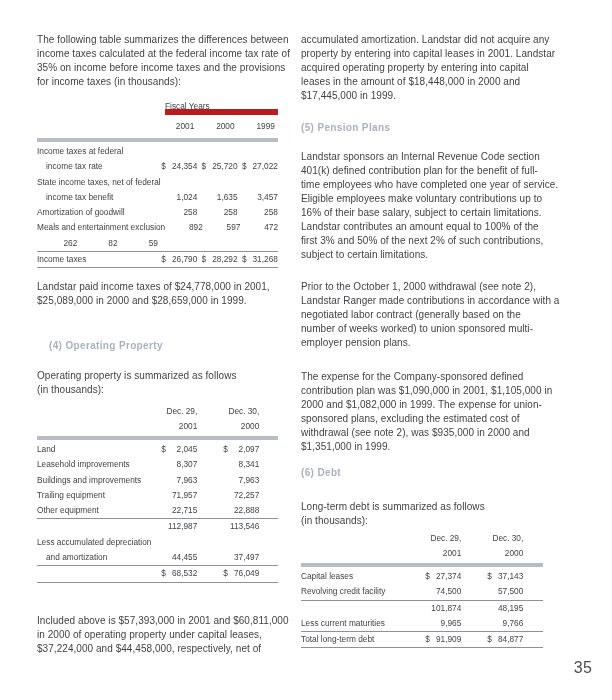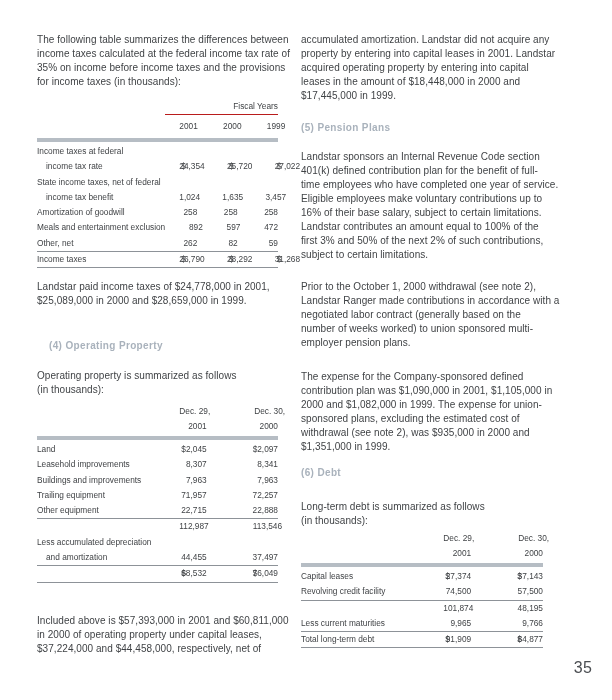--- a/index.html
+++ b/index.html
@@ -21,34 +21,34 @@
   }
   .heading{
     font-size:10px;
     font-weight:bold;
     letter-spacing:0.35px;
     color:#a9b2bc;
     line-height:13px;
   }
   
   .fin-table{font-size:8.3px;color:#404346;}
-  .trow{display:flex;align-items:baseline;height:15.3px;line-height:15.3px;gap:20px;}
+  .trow{display:flex;align-items:baseline;height:15.3px;line-height:15.3px;}
   .trow.rule{border-bottom:1px solid #8d9298;}
   .tlabel{flex:0 0 120px;white-space:nowrap;overflow:visible;}
   .tlabel.indent{padding-left:9px;box-sizing:border-box;}
   .tcol{
     position:relative;display:inline-block;box-sizing:border-box;
     width:38px;margin-left:2.3px;text-align:right;white-space:nowrap;
   }
   .cols2 .tcol + .tcol{margin-left:24px;}
   .dollar{position:absolute;left:2px;}
   .tgroup{
-    margin-left:128px;width:113px;text-align:right;
+    margin-left:128px;width:113px;text-align:left;
     height:15px;line-height:13px;
-    border-bottom:1px solid #b91c1c;box-sizing:border-box;
+    border-bottom:6px solid #b91c1c;box-sizing:border-box;
   }
   .yearrow{height:20px;align-items:flex-end;line-height:18px;}
   .yearrow .tcol{padding-right:3px;}
   .hrow{height:14.5px;line-height:14.5px;}
   .thickbar{height:4px;background:#b6bdc4;margin-top:3px;margin-bottom:2px;}
   .page-number{font-size:16px;color:#4b4e52;letter-spacing:0.2px;}
 </style>
 </head>
 <body>
 
@@ -98,21 +98,20 @@
         <span class="tcol">258</span>
         <span class="tcol">258</span>
       </div>
       <div class="trow">
         <span class="tlabel">Meals and entertainment exclusion</span>
         <span class="tcol">892</span>
         <span class="tcol">597</span>
         <span class="tcol">472</span>
       </div>
       <div class="trow rule">
-        <span class="tlabel">Other, net</span>
         <span class="tcol">262</span>
         <span class="tcol">82</span>
         <span class="tcol">59</span>
       </div>
       <div class="trow rule">
         <span class="tlabel">Income taxes</span>
         <span class="tcol"><span class="dollar">$</span>26,790</span>
         <span class="tcol"><span class="dollar">$</span>28,292</span>
         <span class="tcol"><span class="dollar">$</span>31,268</span>
       </div>

